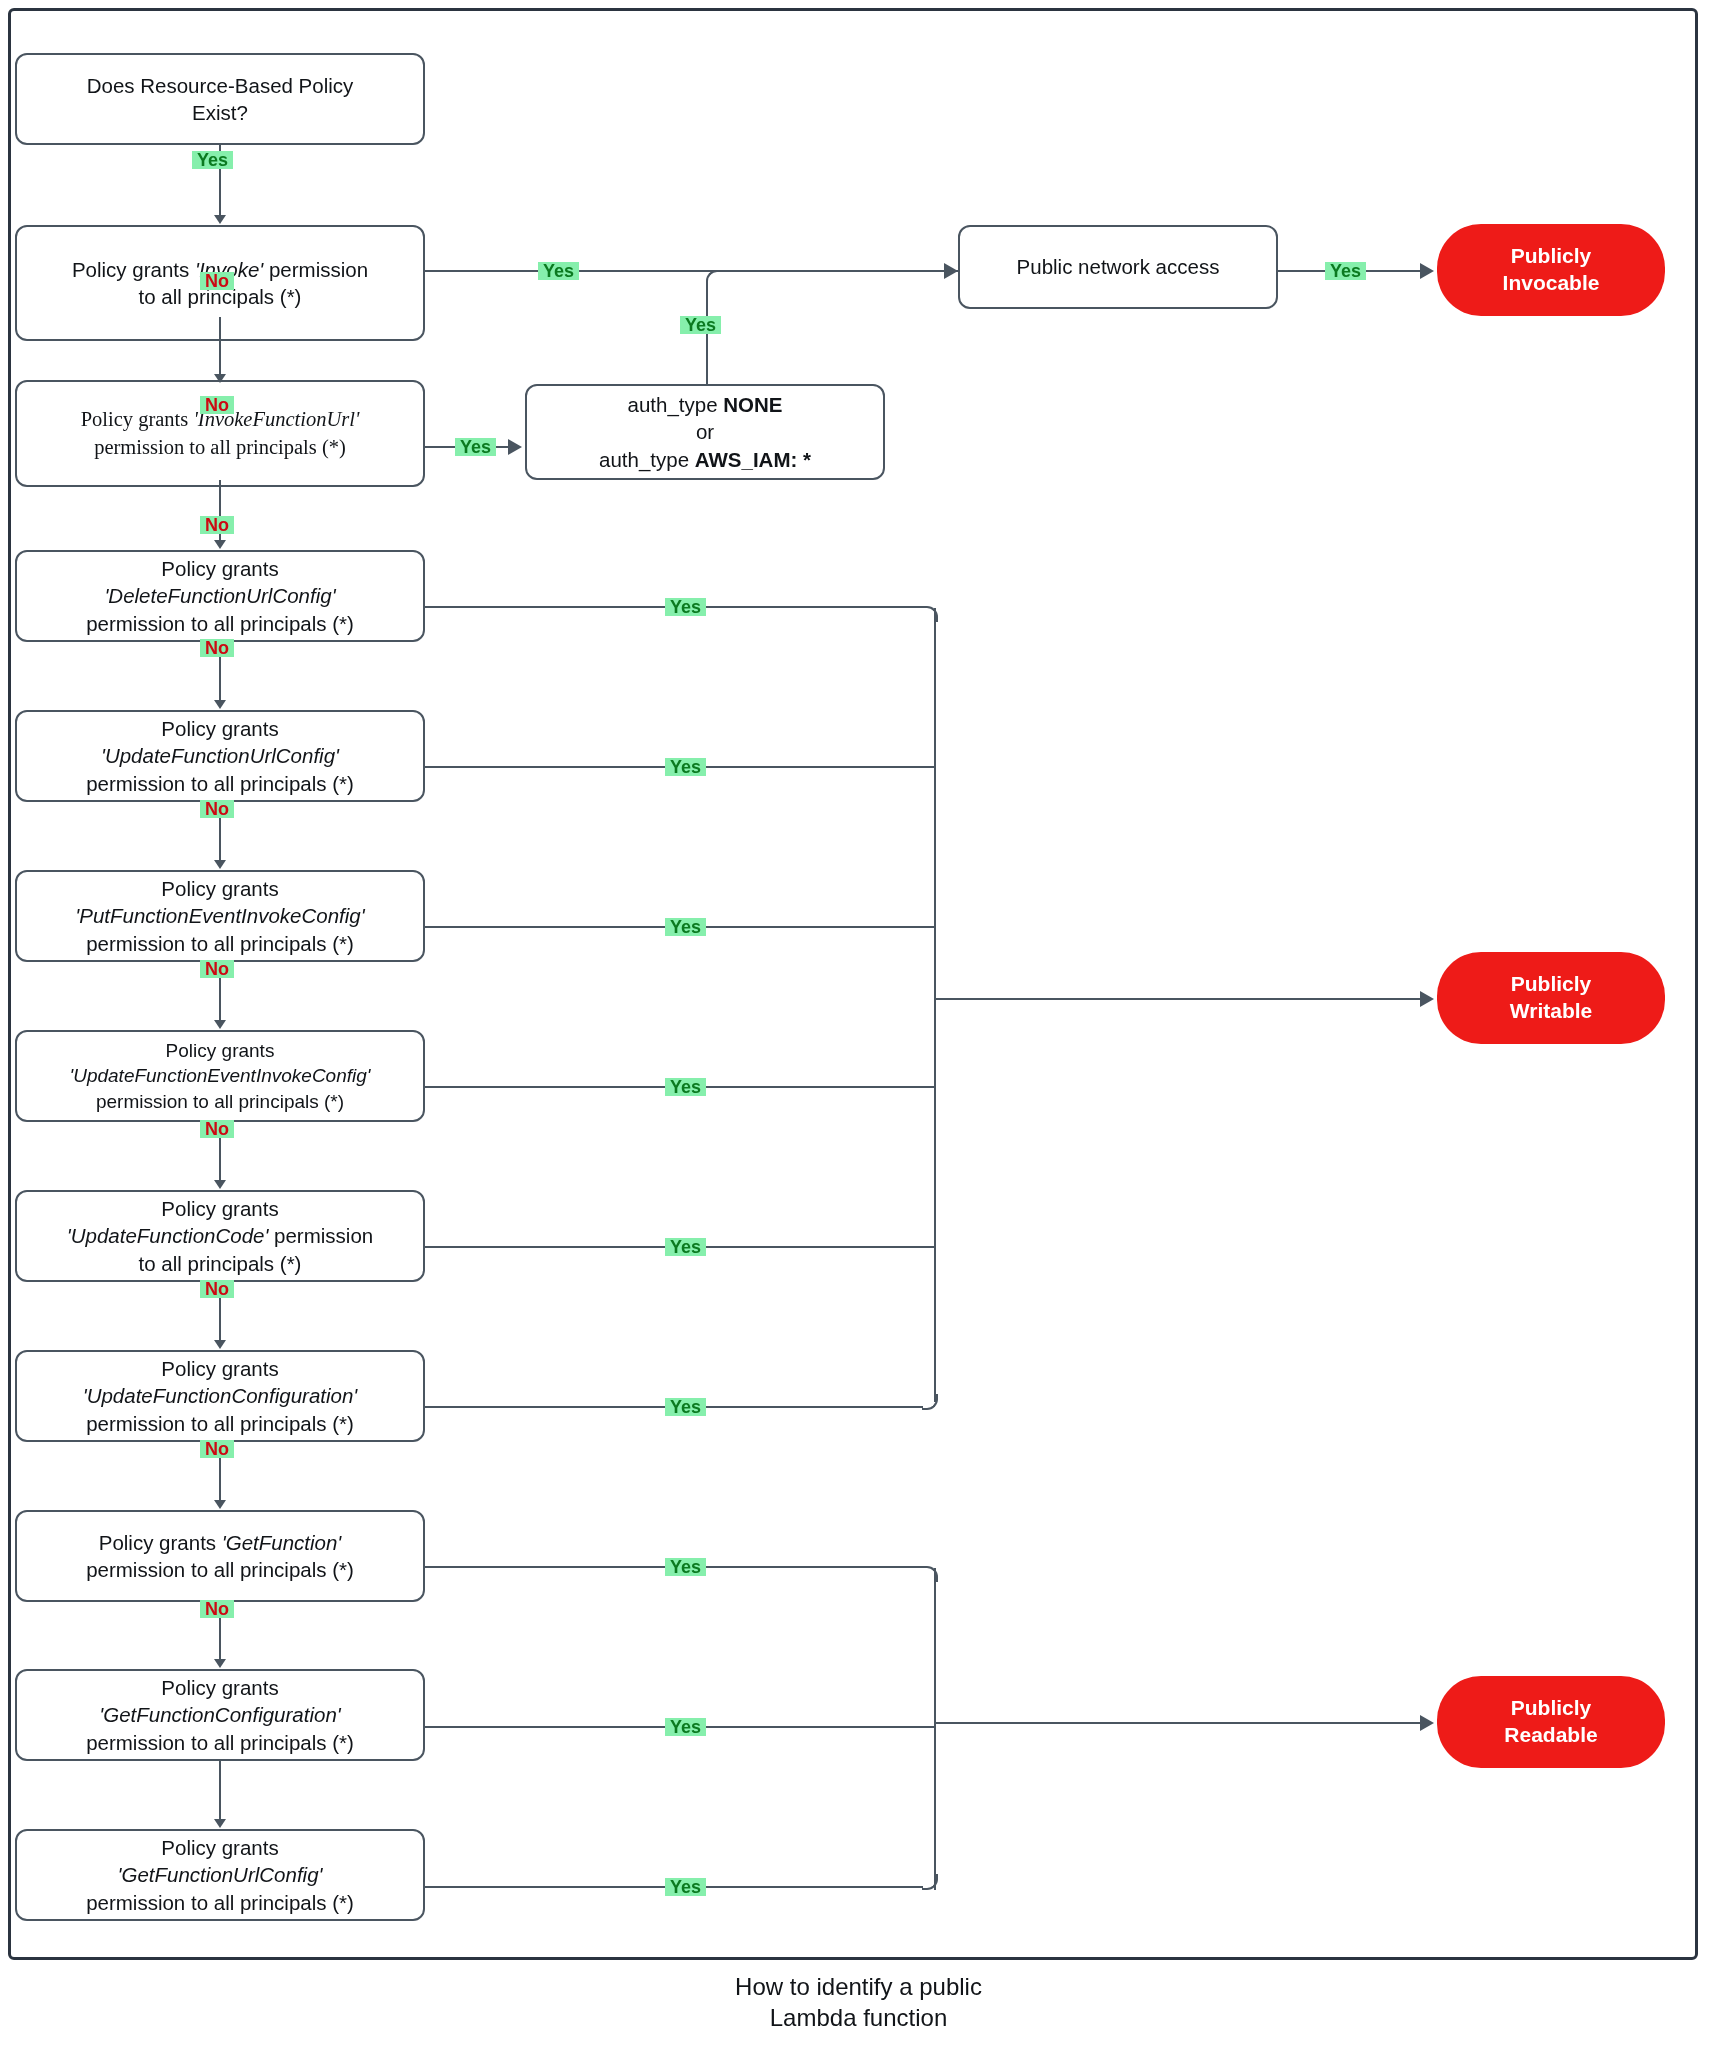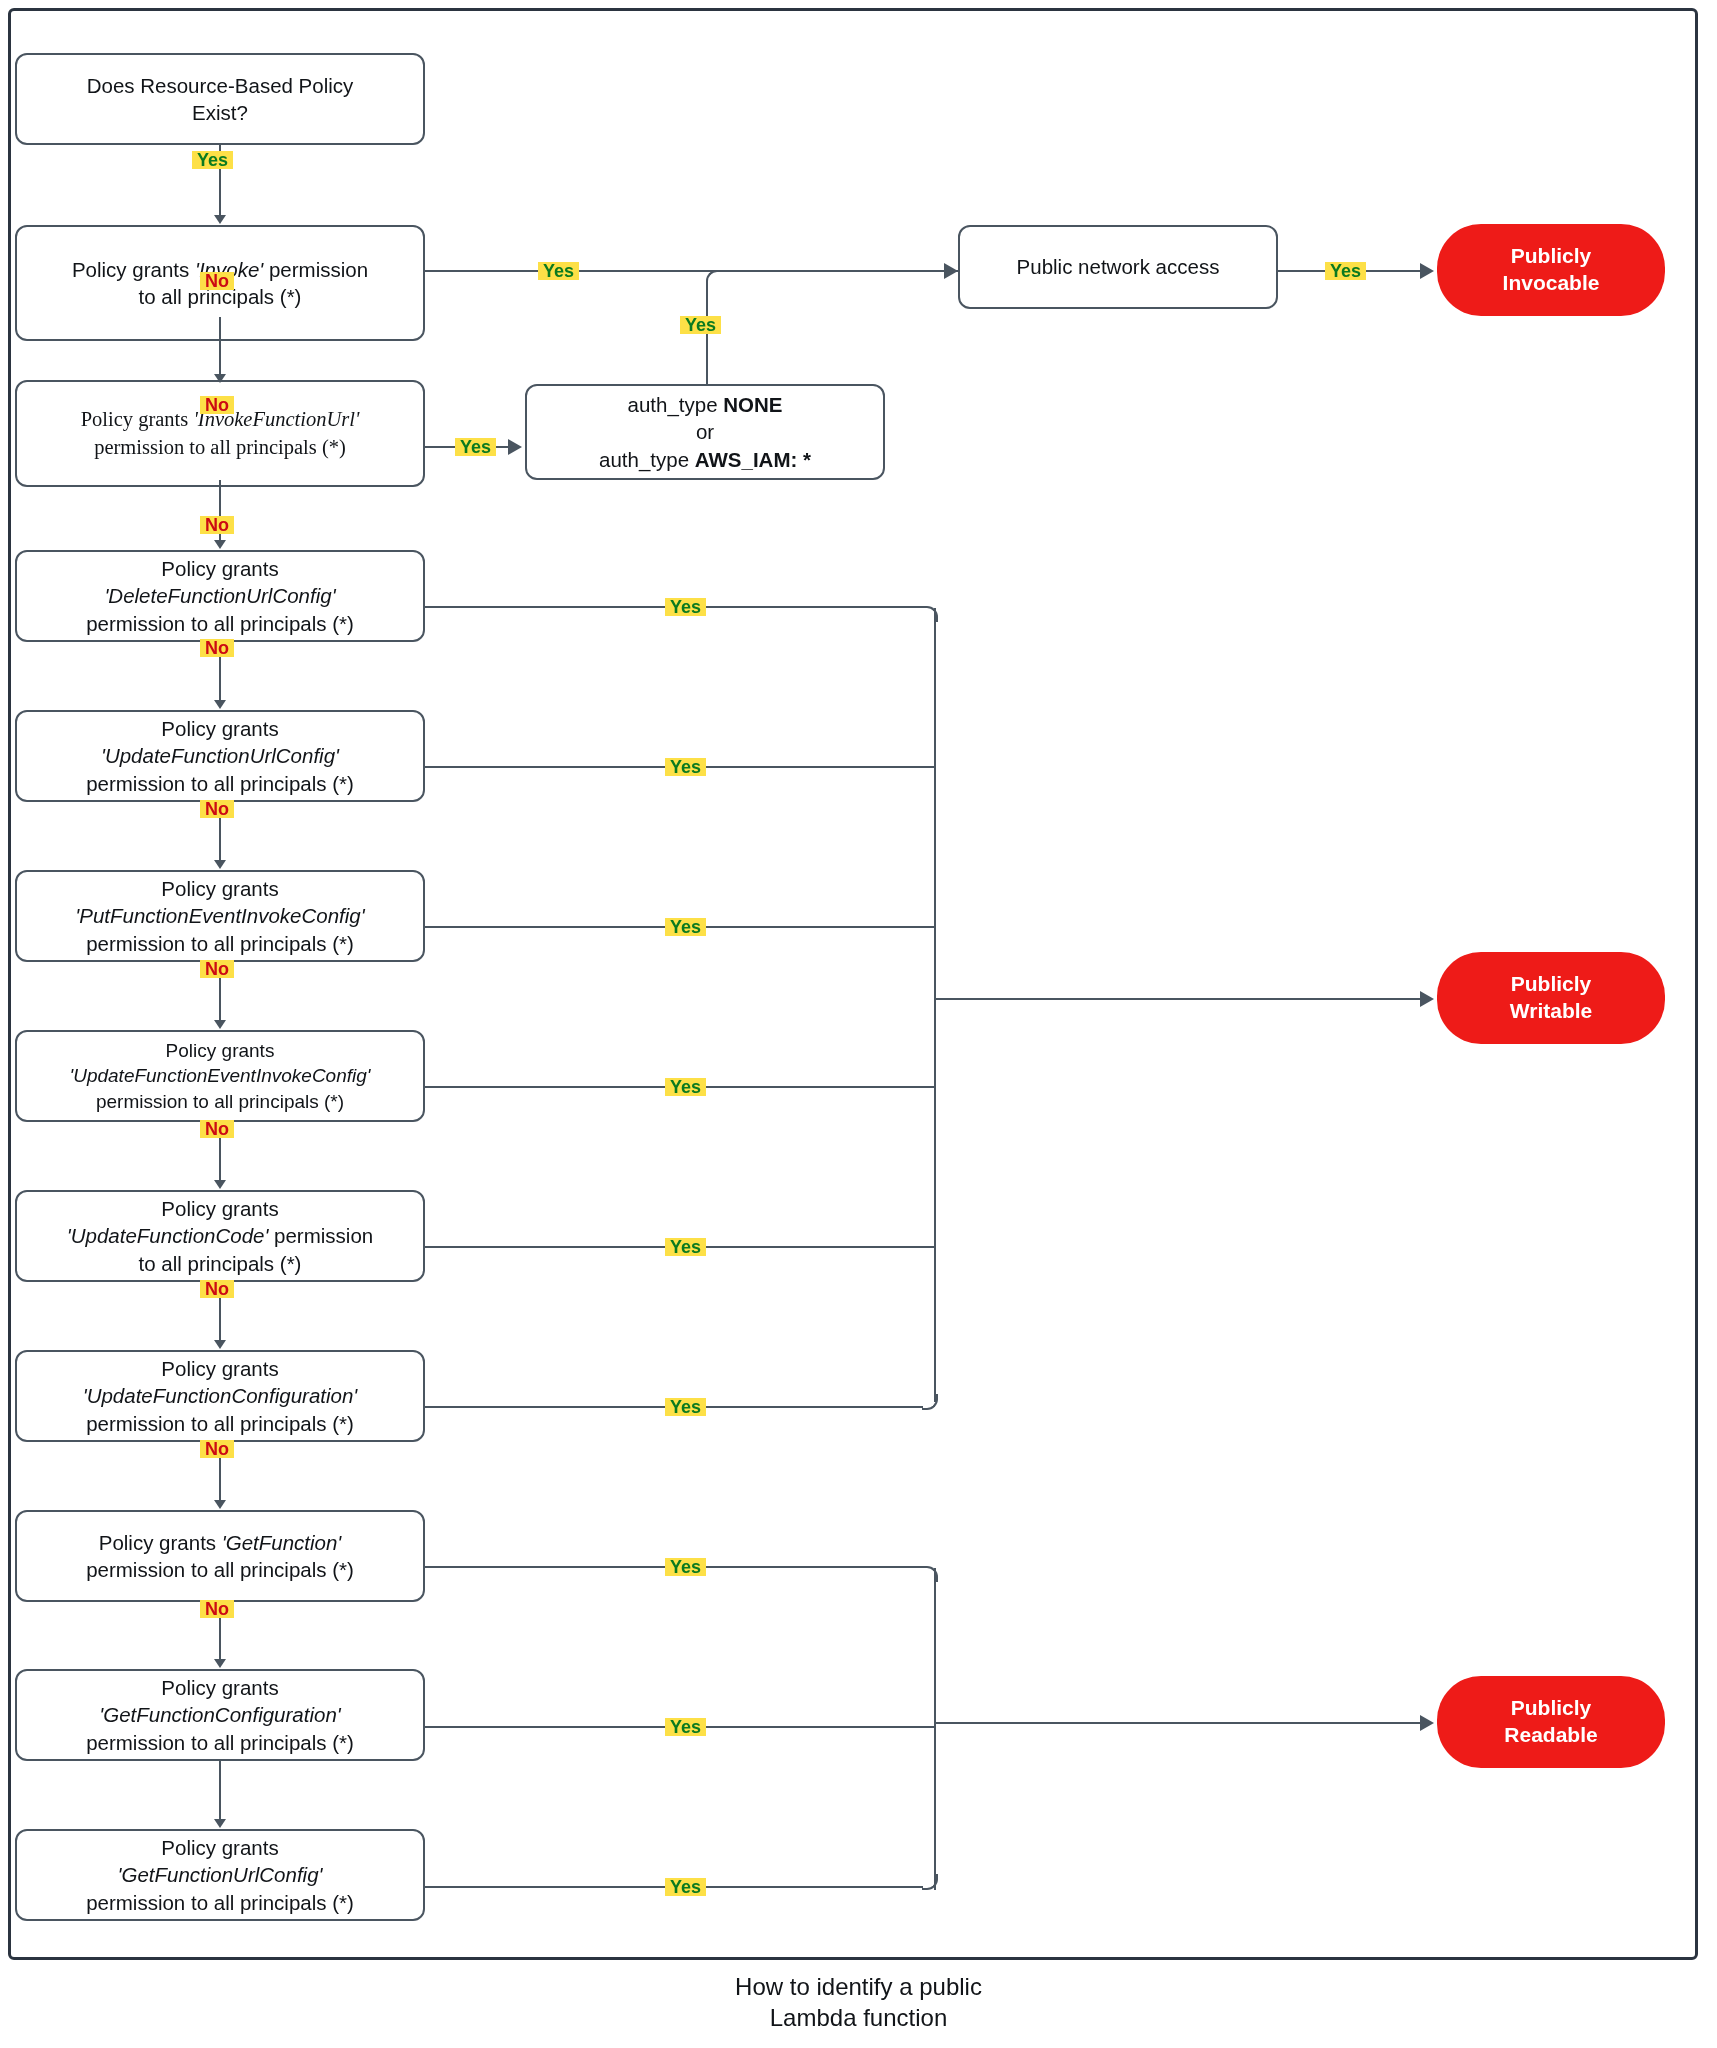--- a/index.html
+++ b/index.html
@@ -24,21 +24,21 @@
 
   .edge{position:absolute;background:#4a5560;}
   .h{height:2px;}
   .v{width:2px;}
 
   .corner{position:absolute;border:2px solid #4a5560;background:transparent;}
   .c-tr{border-left:none;border-bottom:none;border-top-right-radius:11px;}
   .c-br{border-left:none;border-top:none;border-bottom-right-radius:11px;}
   .c-tl{border-right:none;border-bottom:none;border-top-left-radius:11px;}
 
-  .lbl{position:absolute;font-size:18px;font-weight:bold;background:#fde047;
+  .lbl{position:absolute;font-size:18px;font-weight:bold;background:#86efac;
        padding:0 5px;line-height:1;white-space:nowrap;}
   .lbl-yes{color:#0b7a20;}
   .lbl-no{color:#cc0a13;}
 
   .arrow-r{position:absolute;width:0;height:0;border-top:8px solid transparent;
            border-bottom:8px solid transparent;border-left:14px solid #4a5560;}
   .arrow-d{position:absolute;width:0;height:0;border-left:6px solid transparent;
            border-right:6px solid transparent;border-top:9px solid #4a5560;}
 
   #caption{position:absolute;left:0;top:1972px;width:1717px;text-align:center;

